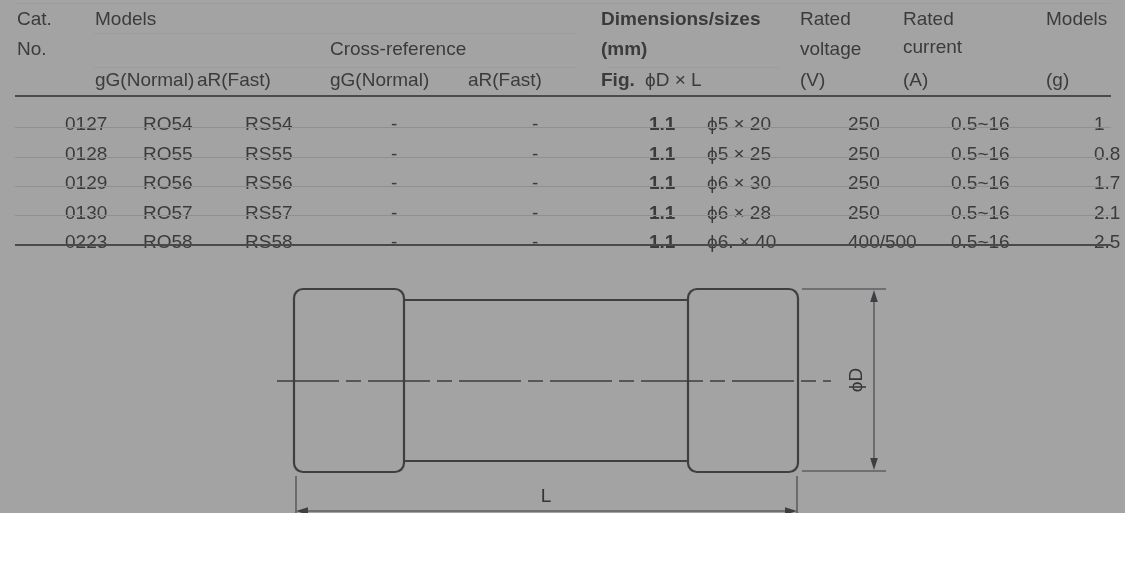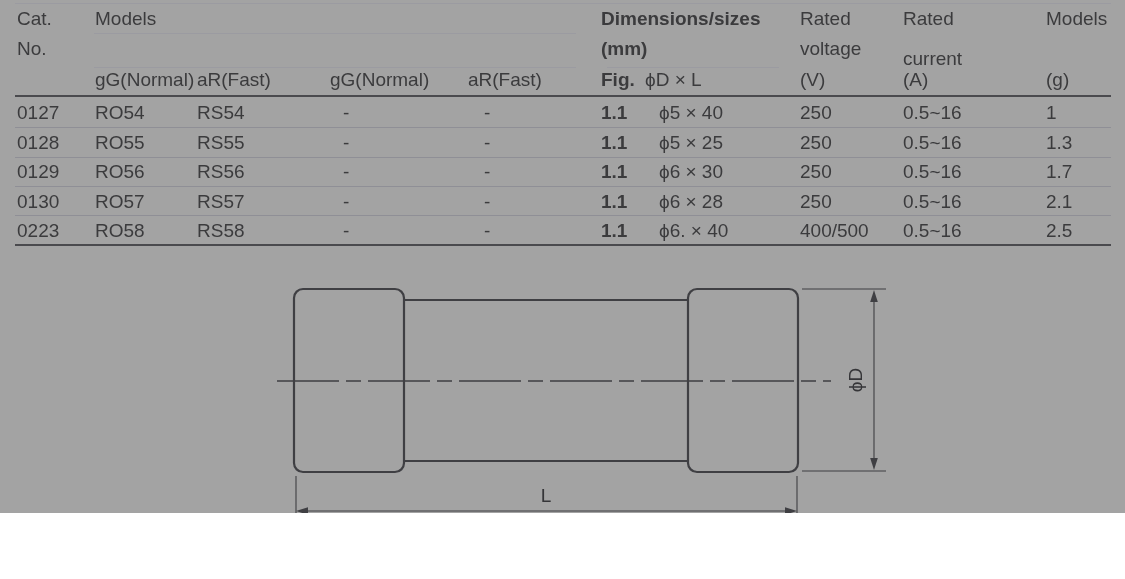--- a/index.html
+++ b/index.html
@@ -13,21 +13,21 @@
   .spec-table{position:absolute; left:15px; top:0; width:1096px; height:246px;}
   .cell{position:absolute; font-size:19px; line-height:21px; white-space:nowrap; color:#3b3b3d;}
   .hrule{position:absolute; height:1px; background:#9b9ba1;}
   .hrule.heavy{height:2px; background:#4a4a4e;}
   .hrule.rowsep{background:#8f8f96;}
   
   .c1{left:2px;}  .c2{left:80px;} .c3{left:182px;} .c4{left:315px;} .c5{left:453px;}
   .c6{left:586px;font-weight:bold;} .c7{left:630px;} .c8{left:785px;} .c9{left:888px;} .c10{left:1031px;}
   
   .trow{position:absolute; left:0; width:1096px; height:30px;}
-  .trow .cell{top:5px;}
+  .trow .cell{top:16px;margin-left:48px;}
   .trow .c4{left:328px;} .trow .c5{left:469px;} .trow .c7{left:644px;}
   
   .diagram{position:absolute; left:0; top:250px;}
   .dline{stroke:#3f3f43; fill:none;}
   .dtext{fill:#353538; font-family:"Liberation Sans","DejaVu Sans",sans-serif;}
 </style>
 </head>
 <body>
 
 <div class="page">
@@ -41,59 +41,60 @@
     <div class="hrule heavy" style="top:95px; left:0; width:1096px;"></div>
 
     <span class="cell c1" style="top:8px;">Cat.</span>
     <span class="cell c2" style="top:8px;">Models</span>
     <span class="cell c6" style="top:8px;">Dimensions/sizes</span>
     <span class="cell c8" style="top:8px;">Rated</span>
     <span class="cell c9" style="top:8px;">Rated</span>
     <span class="cell c10" style="top:8px;">Models</span>
 
     <span class="cell c1" style="top:38px;">No.</span>
+    <span class="cell c4" style="top:38px;">Cross-reference</span>
     <span class="cell c6" style="top:38px;">(mm)</span>
     <span class="cell c8" style="top:38px;">voltage</span>
-    <span class="cell c9" style="top:48px;">current</span>
+    <span class="cell c9" style="top:36px;">current</span>
 
     <span class="cell c2" style="top:69px;">gG(Normal)</span>
     <span class="cell c3" style="top:69px;">aR(Fast)</span>
     <span class="cell c4" style="top:69px;">gG(Normal)</span>
     <span class="cell c5" style="top:69px;">aR(Fast)</span>
     <span class="cell c6" style="top:69px;">Fig.</span>
     <span class="cell c7" style="top:69px;">ϕD × L</span>
     <span class="cell c8" style="top:69px;">(V)</span>
     <span class="cell c9" style="top:69px;">(A)</span>
     <span class="cell c10" style="top:69px;">(g)</span>
 
     <div class="trow" style="top:97px;">
       <span class="cell c1">0127</span>
       <span class="cell c2">RO54</span>
       <span class="cell c3">RS54</span>
       <span class="cell c4">-</span>
       <span class="cell c5">-</span>
       <span class="cell c6">1.1</span>
-      <span class="cell c7">ϕ5 × 40</span>
+      <span class="cell c7">ϕ5 × 20</span>
       <span class="cell c8">250</span>
       <span class="cell c9">0.5~16</span>
       <span class="cell c10">1</span>
     </div>
     <div class="hrule rowsep" style="top:127px; left:0; width:1096px;"></div>
 
     <div class="trow" style="top:127px;">
       <span class="cell c1">0128</span>
       <span class="cell c2">RO55</span>
       <span class="cell c3">RS55</span>
       <span class="cell c4">-</span>
       <span class="cell c5">-</span>
       <span class="cell c6">1.1</span>
       <span class="cell c7">ϕ5 × 25</span>
       <span class="cell c8">250</span>
       <span class="cell c9">0.5~16</span>
-      <span class="cell c10">1.3</span>
+      <span class="cell c10">0.8</span>
     </div>
     <div class="hrule rowsep" style="top:157px; left:0; width:1096px;"></div>
 
     <div class="trow" style="top:156px;">
       <span class="cell c1">0129</span>
       <span class="cell c2">RO56</span>
       <span class="cell c3">RS56</span>
       <span class="cell c4">-</span>
       <span class="cell c5">-</span>
       <span class="cell c6">1.1</span>

